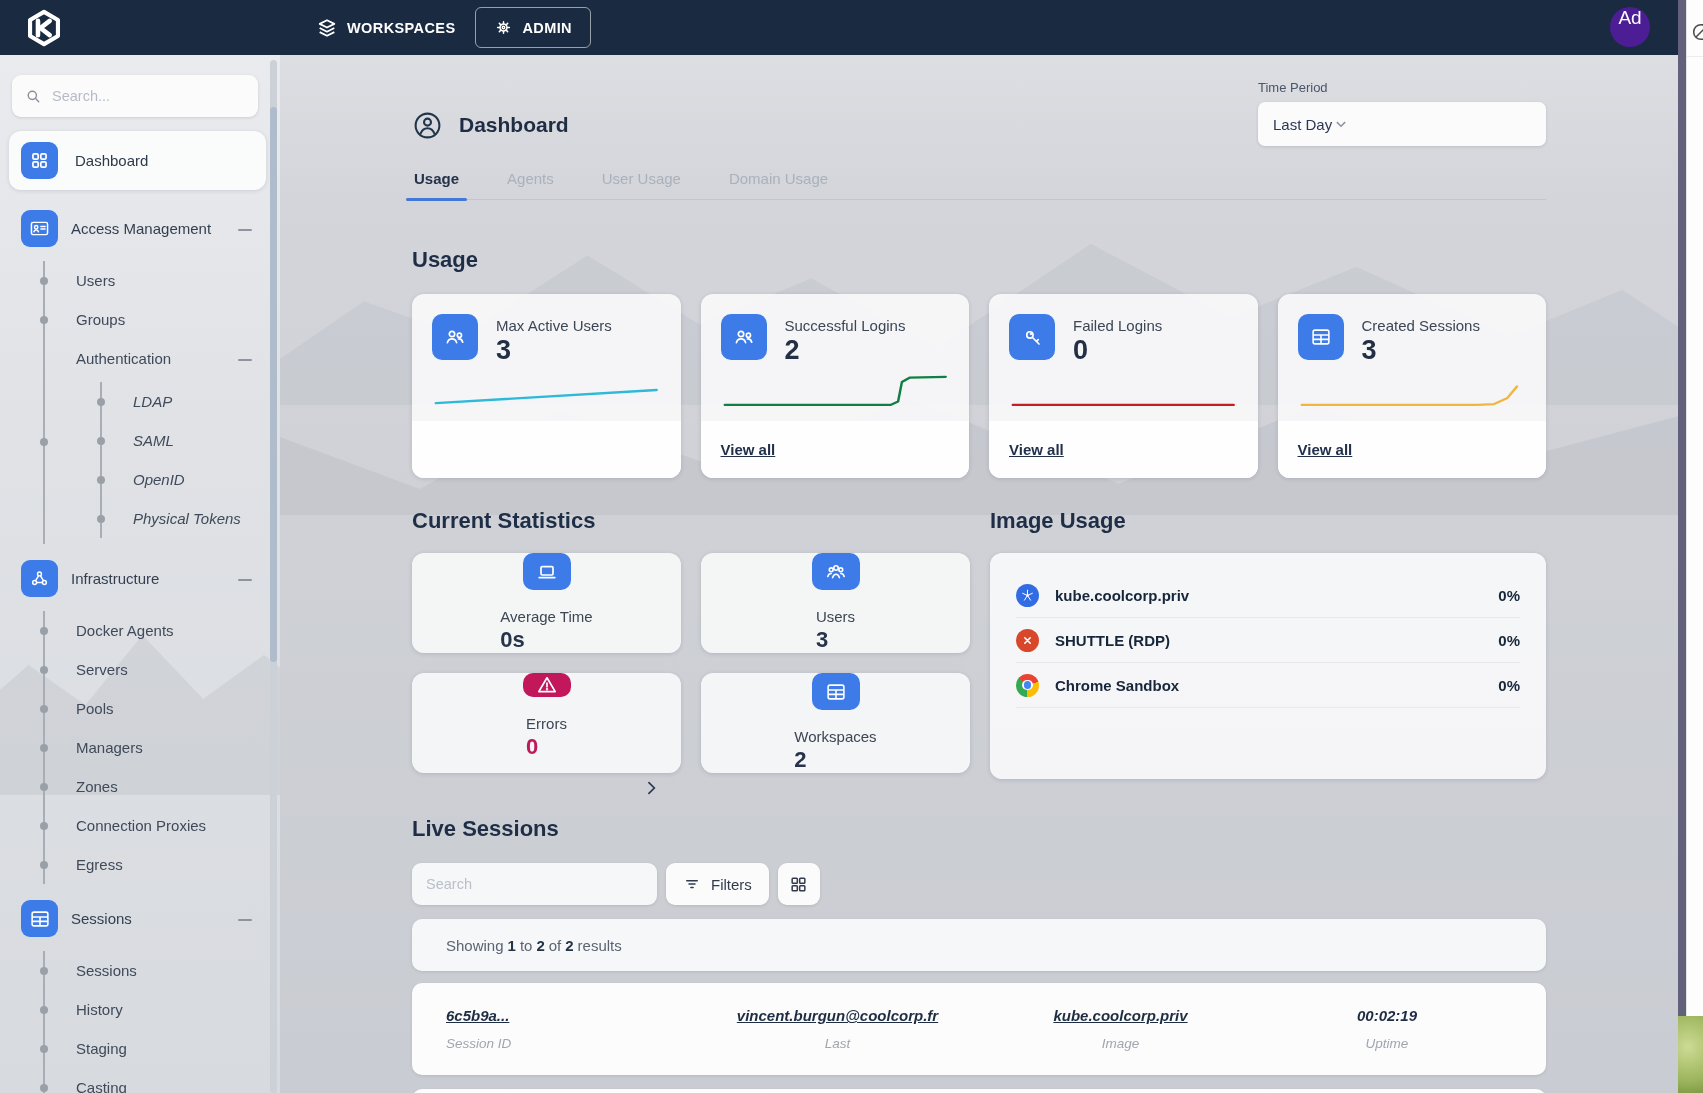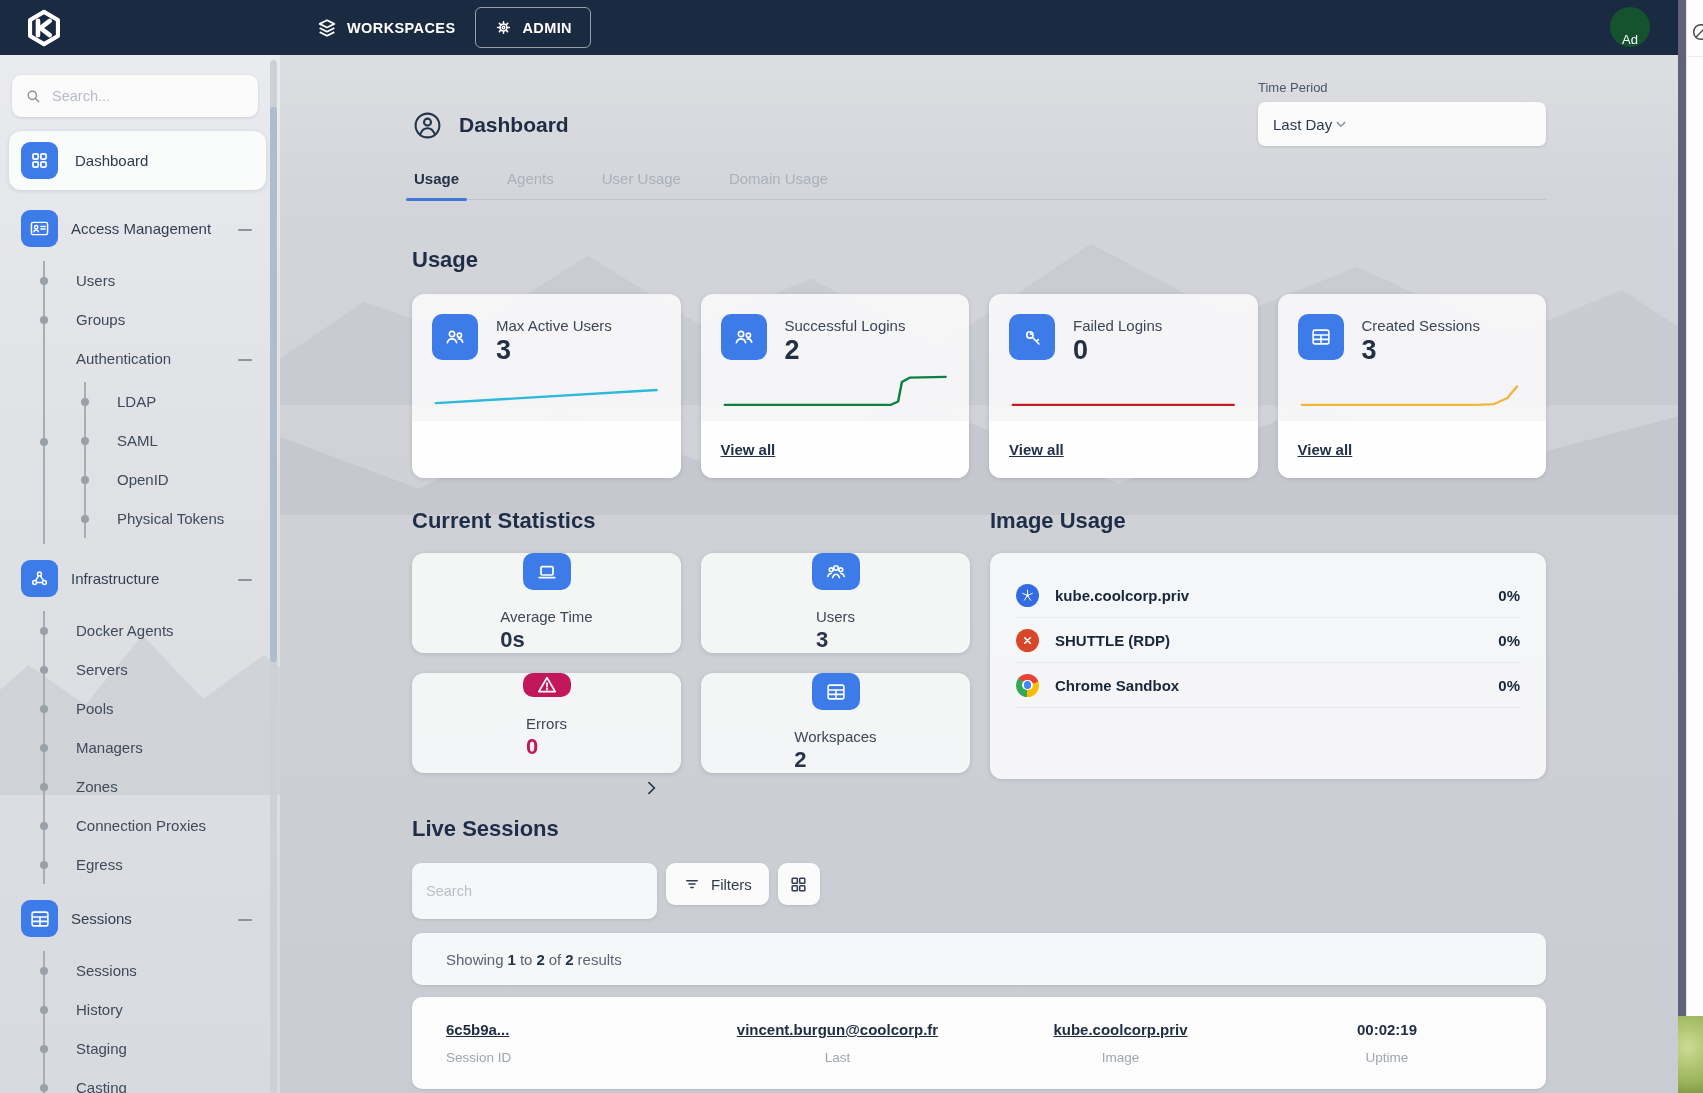--- a/index.html
+++ b/index.html
@@ -5,21 +5,21 @@
   * { margin:0; padding:0; box-sizing:border-box; }
   html,body { width:1703px; height:1093px; overflow:hidden; }
   body { font-family:"Liberation Sans","DejaVu Sans",sans-serif; background:#d1d3d8; position:relative; color:#243447; }
 
   
   .topbar { position:absolute; left:0; top:0; width:1686px; height:55px; background:#1a2a41; display:flex; align-items:center; z-index:30; }
   .logo { margin-left:24px; width:40px; height:40px; display:flex; align-items:center; justify-content:center; }
   .nav-center { margin-left:252px; display:flex; align-items:center; gap:20px; }
   .nav-link { display:flex; align-items:center; gap:9px; color:#fff; font-weight:bold; font-size:14.5px; letter-spacing:.4px; cursor:pointer; }
   .admin-btn { display:flex; align-items:center; gap:9px; color:#fff; font-weight:bold; font-size:14.5px; letter-spacing:.4px; border:1px solid rgba(255,255,255,.55); border-radius:6px; padding:10px 18px; cursor:pointer; }
-  .avatar { position:absolute; left:1610px; top:7px; width:40px; height:40px; border-radius:50%; background:#14532d; color:#fff; font-size:13px; display:flex; align-items:flex-end; justify-content:center; cursor:pointer; }
+  .avatar { position:absolute; left:1610px; top:7px; width:40px; height:40px; border-radius:50%; background:#4c1d95; color:#fff; font-size:19px; display:flex; align-items:flex-start; justify-content:center; cursor:pointer; }
 
   
   .right-strip { position:absolute; left:1686px; top:0; width:17px; height:1093px; background:#fdfdfd; z-index:40; overflow:hidden; border-left:1px solid #e3e3e3; }
   .right-strip .slash { position:absolute; left:3px; top:21px; }
   .right-strip .strip-line { position:absolute; left:0; top:56px; width:17px; height:1px; background:#ececec; }
   .main-scrollbar { position:absolute; left:1678px; top:0; width:8px; height:1016px; background:#61617c; z-index:41; }
   .green-blob { position:absolute; left:1678px; top:1016px; width:25px; height:77px; background:radial-gradient(circle at 40% 40%, #cddb93, #9db55e 70%, #7f9a45); z-index:42; }
 
   
   .sidebar { position:absolute; left:0; top:55px; width:280px; height:1038px; background:linear-gradient(180deg,#e9ebee 0%, #e0e2e6 35%, #d7dade 100%); overflow:hidden; z-index:20; }
@@ -35,21 +35,21 @@
   .blue-ico { width:37px; height:37px; min-width:37px; border-radius:9px; background:#3d7be8; display:flex; align-items:center; justify-content:center; }
   .sec-label { font-size:15px; color:#333f50; }
   .nav-card .sec-label { color:#2d3a4c; }
   .collapse-minus { position:absolute; right:28px; top:50%; width:14px; height:2px; background:#8d949e; border-radius:1px; }
   ul.sub { list-style:none; margin:4px 0 6px 43px; border-left:2px solid #a9aeb6; }
   ul.sub li { position:relative; padding-left:31px; min-height:39px; display:flex; align-items:center; font-size:15px; color:#3f4a5a; cursor:pointer; }
   ul.sub li::before { content:''; position:absolute; left:-5px; top:50%; margin-top:-4px; width:8px; height:8px; border-radius:50%; background:#9aa0a8; }
   ul.sub li .collapse-minus { right:28px; }
   li.has-sub { flex-direction:column; align-items:stretch !important; }
   li.has-sub > .sub-row { min-height:39px; display:flex; align-items:center; position:relative; }
-  ul.sub ul.sub { margin-left:8px; }
+  ul.sub ul.sub { margin-left:24px;font-style:italic; }
 
   
   .main { position:absolute; left:280px; top:55px; width:1398px; height:1038px; overflow:hidden;
           background:linear-gradient(180deg,#dcdee2 0%,#d3d5da 14%,#cfd1d6 45%,#c9ccd2 100%); }
   .main .mountain1 { position:absolute; left:0; top:120px; width:1398px; height:230px; background:#bfc3c9; opacity:.5; clip-path:polygon(0 80%,6% 55%,13% 70%,22% 35%,30% 65%,38% 45%,47% 75%,58% 30%,68% 62%,77% 40%,88% 70%,96% 50%,100% 66%,100% 100%,0 100%); }
   .main .mountain2 { position:absolute; left:0; top:200px; width:1398px; height:260px; background:#b4b8bf; opacity:.35; clip-path:polygon(0 70%,10% 90%,20% 60%,33% 85%,45% 55%,60% 88%,74% 58%,86% 82%,100% 62%,100% 100%,0 100%); }
   .content { position:relative; width:1134px; margin-left:132px; }
 
   .page-head { display:flex; justify-content:space-between; margin-top:25px; }
   .title-row { display:flex; align-items:center; gap:16px; margin-top:24px; }
@@ -94,31 +94,31 @@
   .iu-val { margin-left:auto; font-size:15px; font-weight:bold; color:#17263b; }
   .circle-ico { width:23px; height:23px; min-width:23px; border-radius:50%; display:flex; align-items:center; justify-content:center; }
   .kube { background:#326ce5; }
   .shuttle { background:#d9472b; }
   .chrome-ico { width:23px; height:23px; min-width:23px; border-radius:50%; background:conic-gradient(from -50deg, #ea4335 0 120deg, #fbbc05 0 235deg, #34a853 0 360deg); position:relative; }
   .chrome-ico::before { content:''; position:absolute; left:27%; top:27%; width:46%; height:46%; border-radius:50%; background:#fff; }
   .chrome-ico::after { content:''; position:absolute; left:34%; top:34%; width:32%; height:32%; border-radius:50%; background:#4285f4; }
 
   .live-title { margin-top:37px; }
   .ls-controls { display:flex; gap:9px; margin-top:21px; }
-  .ls-search { width:245px; height:56px; background:#f6f7f9; border-radius:9px; box-shadow:0 1px 3px rgba(30,40,60,.12); display:flex; align-items:center; padding:0 14px; }
+  .ls-search { width:245px; height:42px; background:#f6f7f9; border-radius:9px; box-shadow:0 1px 3px rgba(30,40,60,.12); display:flex; align-items:center; padding:0 14px; }
   .ls-search input { border:none; outline:none; background:transparent; font-size:14.5px; color:#5b6470; width:100%; font-family:inherit; }
   .ls-search input::placeholder { color:#b9bfc8; }
   .filters-btn { height:42px; background:#fbfbfc; border-radius:9px; box-shadow:0 1px 3px rgba(30,40,60,.12); display:flex; align-items:center; gap:10px; padding:0 17px; font-size:15px; color:#303c4e; cursor:pointer; }
   .grid-btn { width:42px; height:42px; background:#fbfbfc; border-radius:9px; box-shadow:0 1px 3px rgba(30,40,60,.12); display:flex; align-items:center; justify-content:center; cursor:pointer; }
 
   .showing-bar { margin-top:14px; height:52px; background:rgba(250,251,252,.92); border-radius:10px; box-shadow:0 1px 3px rgba(30,40,60,.12); display:flex; align-items:center; padding:0 34px; font-size:15px; color:#5b6470; }
   .showing-bar b { color:#243447; margin:0 4px; }
   .showing-bar b:first-child { margin-left:4px; }
 
-  .session-card { margin-top:12px; height:92px; background:#fcfcfd; border-radius:10px; box-shadow:0 1px 3px rgba(30,40,60,.12); display:grid; grid-template-columns:250px 1fr 1fr 250px; align-items:center; padding:0 34px; }
+  .session-card { margin-top:12px; height:92px; background:#fcfcfd; border-radius:10px; box-shadow:0 1px 3px rgba(30,40,60,.12); display:grid; grid-template-columns:250px 1fr 1fr 250px; align-items:center; padding:0 34px;font-style:italic; }
   .cell { display:flex; flex-direction:column; gap:12px; align-items:center; }
   .cell.first { align-items:flex-start; }
   .cell-link { font-size:15px; font-weight:bold; color:#1f2d42; text-decoration:underline; cursor:pointer; }
   .cell-strong { font-size:15px; font-weight:bold; color:#1f2d42; }
   .cell-label { font-size:13.5px; color:#a0a6ae; }
   .session-card.partial { height:44px; margin-top:14px; }
 
   svg { display:block; }
 </style>
 </head>

